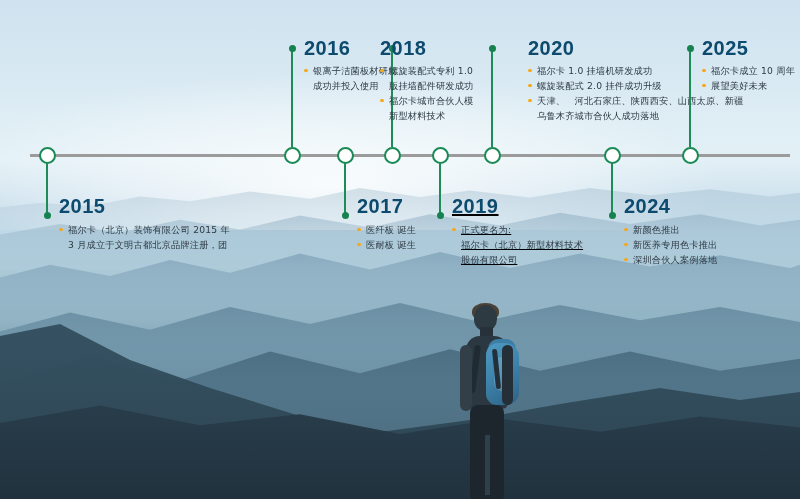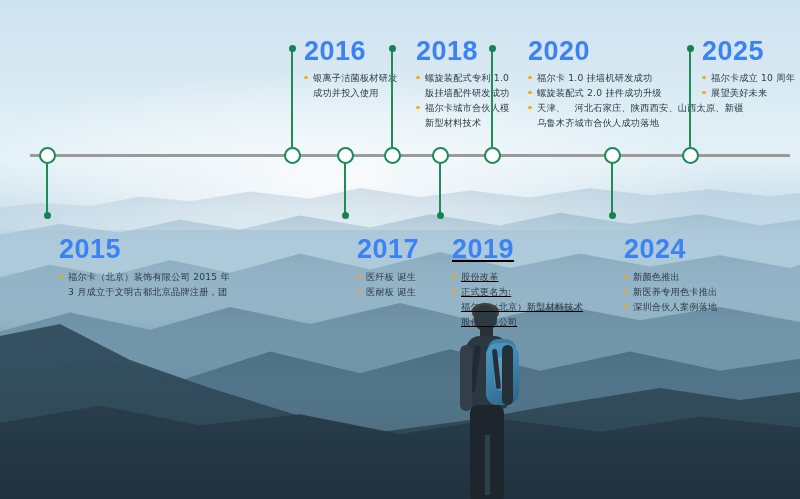--- a/index.html
+++ b/index.html
@@ -168,23 +168,23 @@
   }
   .stem.up   { top: 48px; height: 99px; }
   .stem.down { top: 163px; height: 52px; }
   .stem-dot {
     position: absolute; width: 7px; height: 7px; margin-left: -3.5px;
     border-radius: 50%; background: #15824f;
   }
 
   .block { position: absolute; }
   .year {
-    font-size: 27px;
+    font-size: 20px;
     font-weight: bold;
-    color: #3b82f6;
+    color: #0c4a6e;
     letter-spacing: 0.5px;
     line-height: 1;
     font-family: "Liberation Sans", "DejaVu Sans", sans-serif;
   }
   .bullets { margin: 0; padding: 0; list-style: none; }
   .bullets li {
     position: relative;
     padding-left: 9px;
     font-size: 9.2px;
     line-height: 15px;
@@ -194,21 +194,21 @@
   }
   .bullets li::before {
     content: "";
     position: absolute;
     left: 0; top: 5.5px;
     width: 3.5px; height: 3.5px;
     background: #f5a81c;
     border-radius: 50%;
   }
   .block.above .year { margin-bottom: 5px; }
-  .block.below .year { margin-bottom: 6px; margin-top: 40px; }
+  .block.below .year { margin-bottom: 6px; }
 </style>
 <style>.bullets li.cont::before{display:none;}</style></head>
 <body>
 
 <div class="stage">
 
   <div class="photo">
     <div class="sky-glow"></div>
     <div class="ridge r1"></div>
     <div class="ridge r2"></div>
@@ -264,36 +264,35 @@
       <div class="block below" style="left: 357px; top: 196px;">
         <div class="year">2017</div>
         <ul class="bullets">
           <li>医纤板 诞生</li>
           <li>医耐板 诞生</li>
         </ul>
       </div>
       <div class="node" style="left: 392px;"></div>
       <div class="stem up" style="left: 392px;"></div>
       <div class="stem-dot" style="left: 392px; top: 45px;"></div>
-      <div class="block above" style="left: 416px; top: 38px;">
+      <div class="block above" style="left: 380px; top: 38px;">
         <div class="year">2018</div>
         <ul class="bullets">
           <li>螺旋装配式专利 1.0</li>
           <li class="cont" style="padding-left: 9px;">版挂墙配件研发成功</li>
           <li>福尔卡城市合伙人模</li>
           <li class="cont" style="padding-left: 9px;">新型材料技术</li>
         </ul>
       </div>
       <div class="node" style="left: 440px;"></div>
       <div class="stem down" style="left: 440px;"></div>
       <div class="stem-dot" style="left: 440px; top: 212px;"></div>
       <div class="block below" style="left: 452px; top: 196px; text-decoration: underline;">
         <div class="year">2019</div>
         <ul class="bullets">
-          <li>股份改革</li>
           <li>正式更名为:</li>
           <li class="cont" style="padding-left: 9px;">福尔卡（北京）新型材料技术</li>
           <li class="cont" style="padding-left: 9px;">股份有限公司</li>
         </ul>
       </div>
       <div class="node" style="left: 492px;"></div>
       <div class="stem up" style="left: 492px;"></div>
       <div class="stem-dot" style="left: 492px; top: 45px;"></div>
       <div class="block above" style="left: 528px; top: 38px;">
         <div class="year">2020</div>

